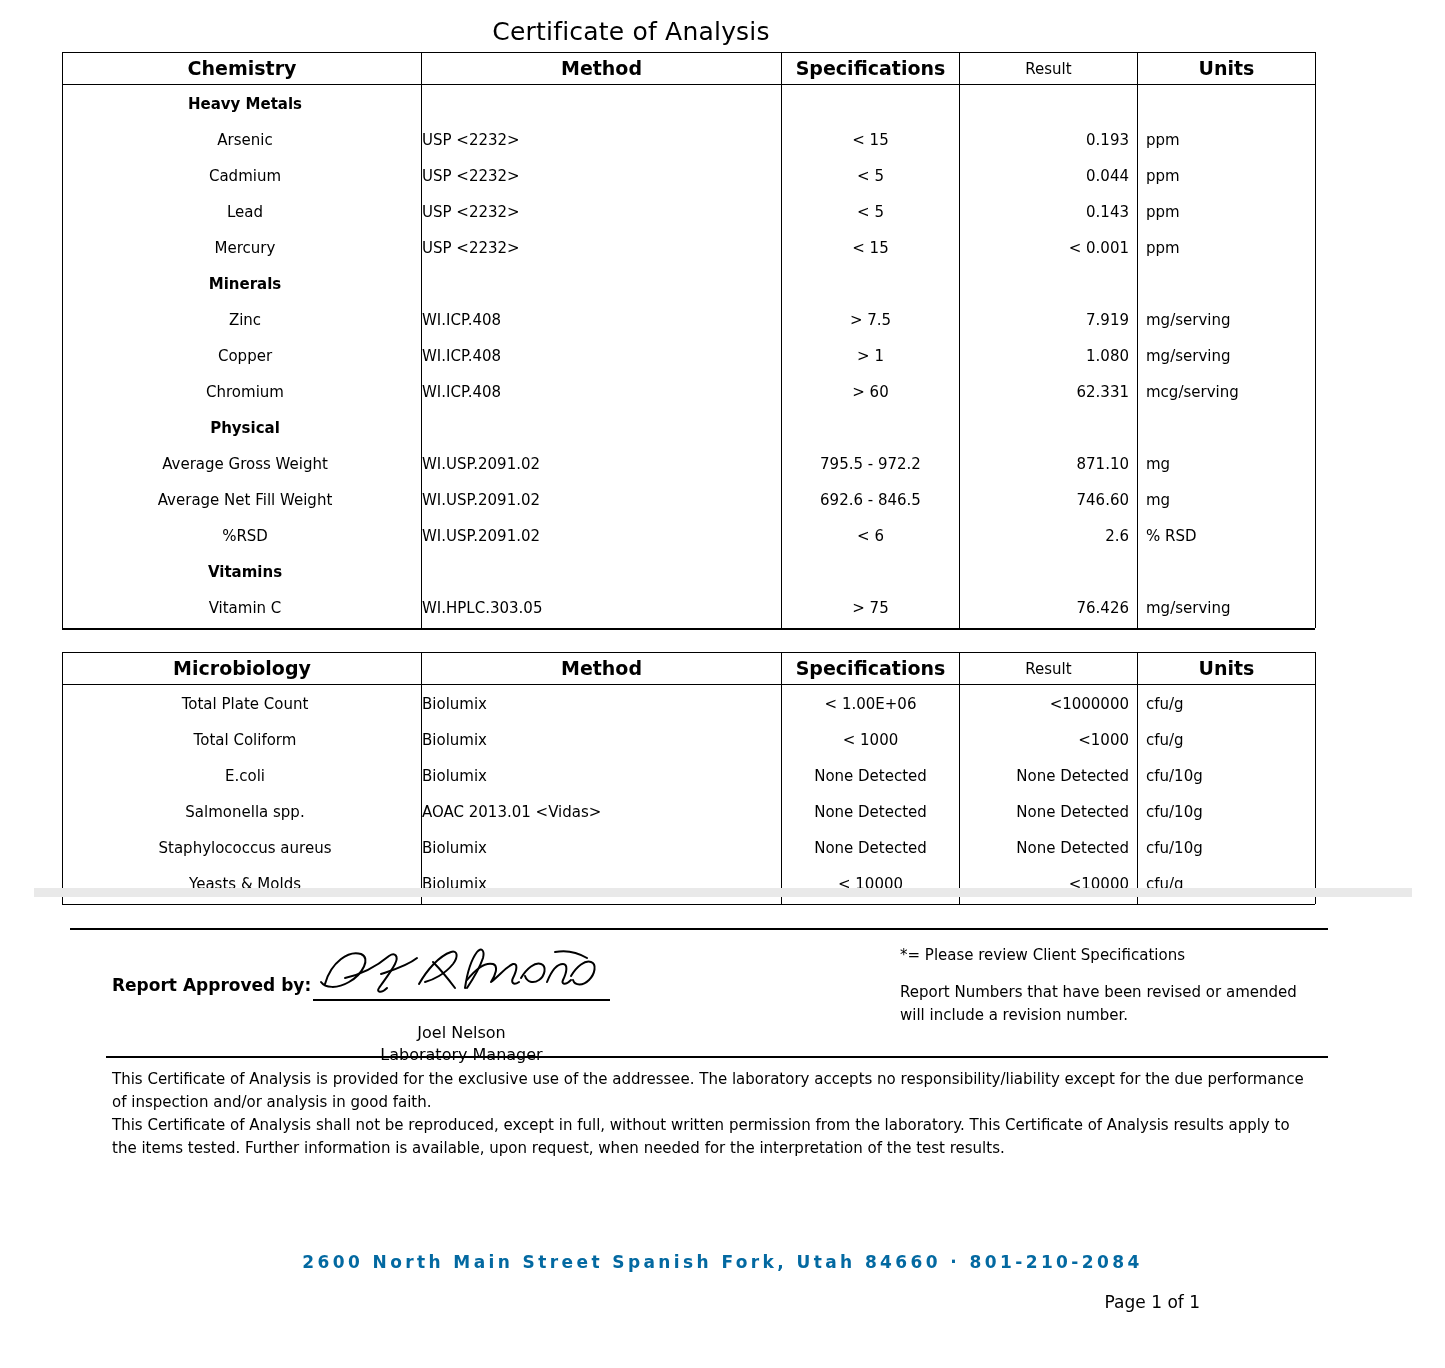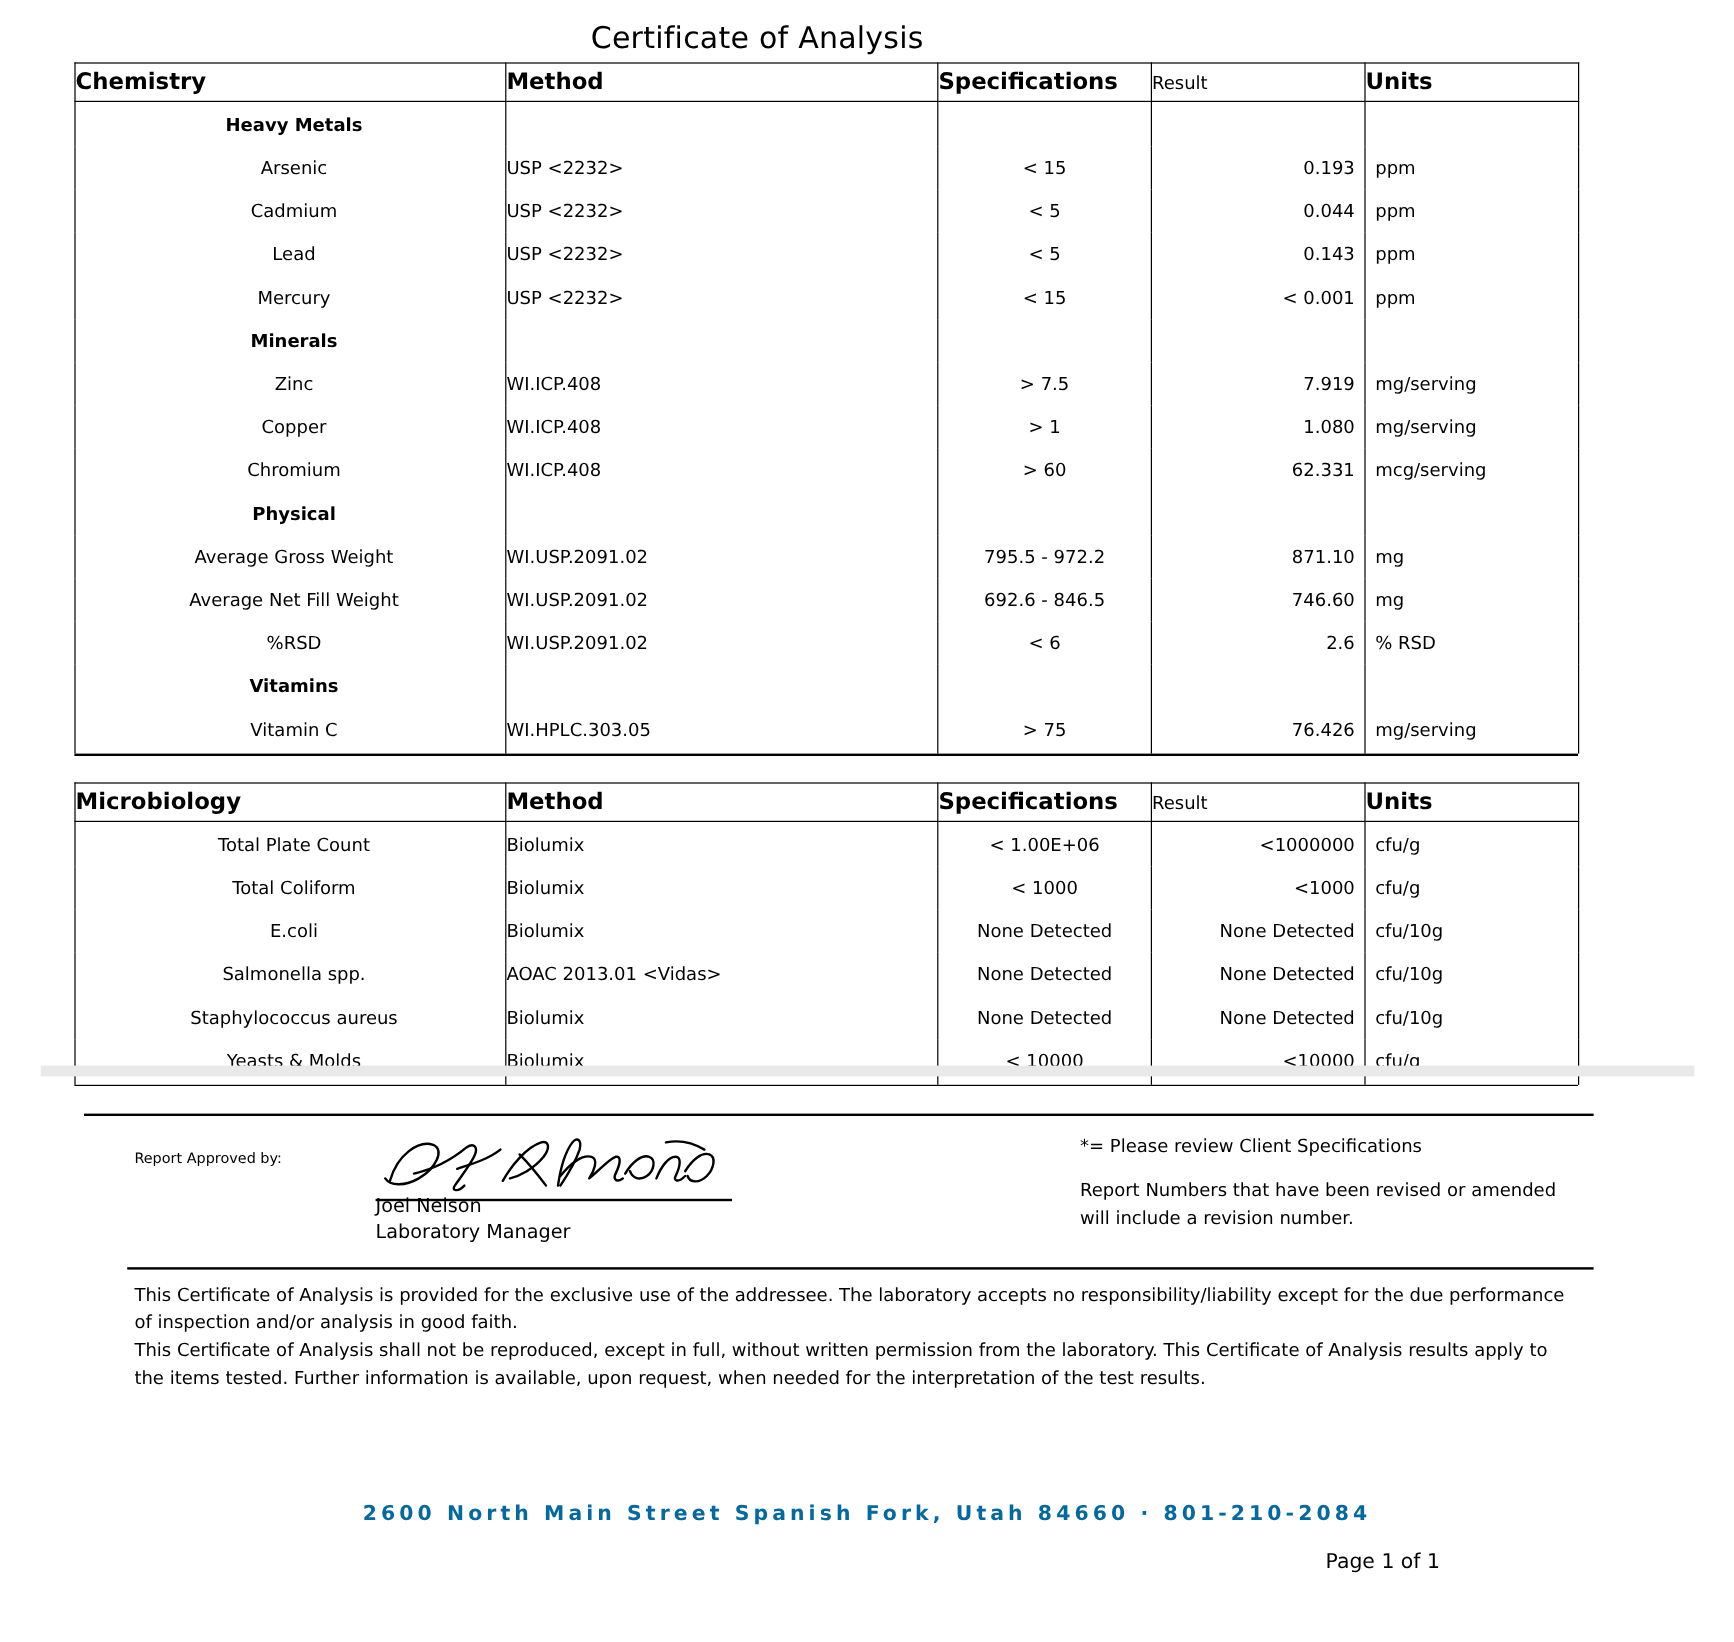--- a/index.html
+++ b/index.html
@@ -43,21 +43,21 @@
   table.coa col.c-analyte { width: 359px; }
   table.coa col.c-method  { width: 360px; }
   table.coa col.c-spec    { width: 178px; }
   table.coa col.c-result  { width: 178px; }
   table.coa col.c-units   { width: 178px; }
 
   table.coa thead th {
     border: 1.6px solid #000;
     font-size: 19px;
     font-weight: 700;
-    text-align: left;
+    text-align: center;
     padding: 4px 0 5px 0;
     vertical-align: middle;
     background: #fff;
   }
   table.coa thead th.result-h {
     font-size: 15px;
     font-weight: 400;
     padding-top: 6px;
   }
   table.coa tbody td {
@@ -128,44 +128,45 @@
     height: 2.4px;
     background: #000;
   }
   .sig-row {
     position: relative;
     height: 126px;
   }
   .approved-label {
     position: absolute;
     left: 42px;
-    top: 28px;
-    font-size: 12px;
+    top: 45px;
+    font-size: 17px;
+    font-weight: bold;
   }
   .sig-img {
     position: absolute;
     left: 245px;
     top: 14px;
     width: 300px;
     height: 52px;
   }
   .sig-line {
     position: absolute;
     left: 243px;
     top: 69px;
     width: 297px;
     height: 1.6px;
     background: #000;
   }
   .sig-name {
     position: absolute;
     left: 243px;
-    top: 64px;
+    top: 92px;
     width: 297px;
-    text-align: left;
+    text-align: center;
     font-size: 16px;
     line-height: 22px;
   }
   .notes {
     position: absolute;
     left: 830px;
     top: 14px;
     width: 420px;
     font-size: 15px;
     line-height: 23px;

